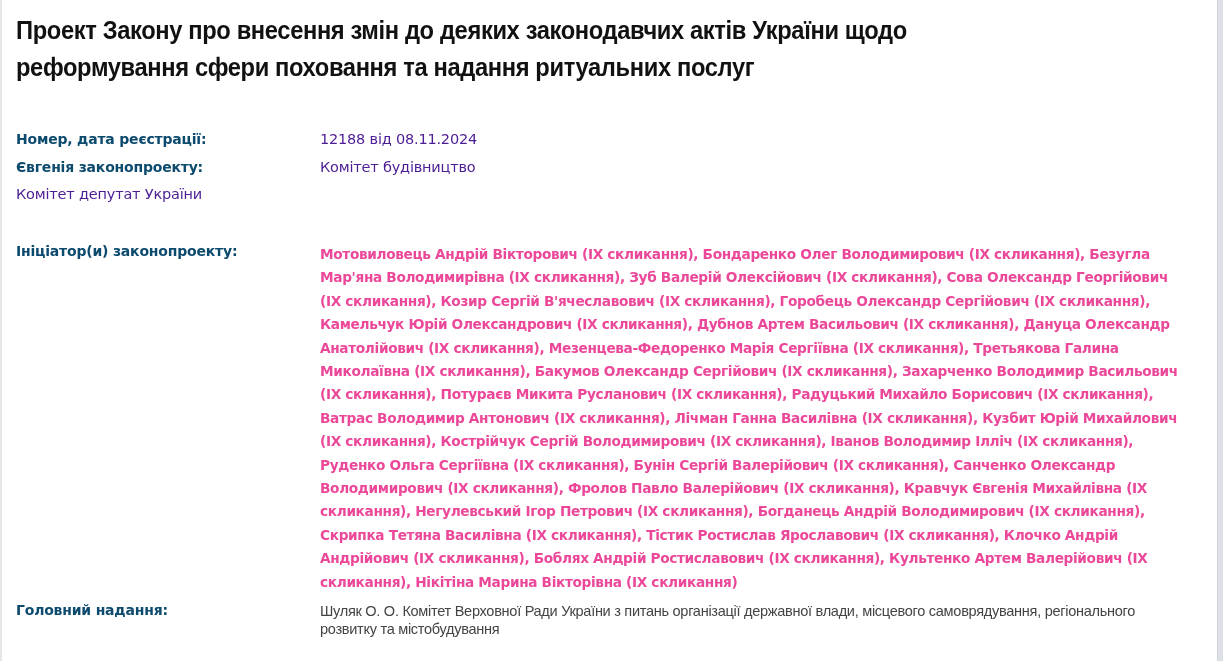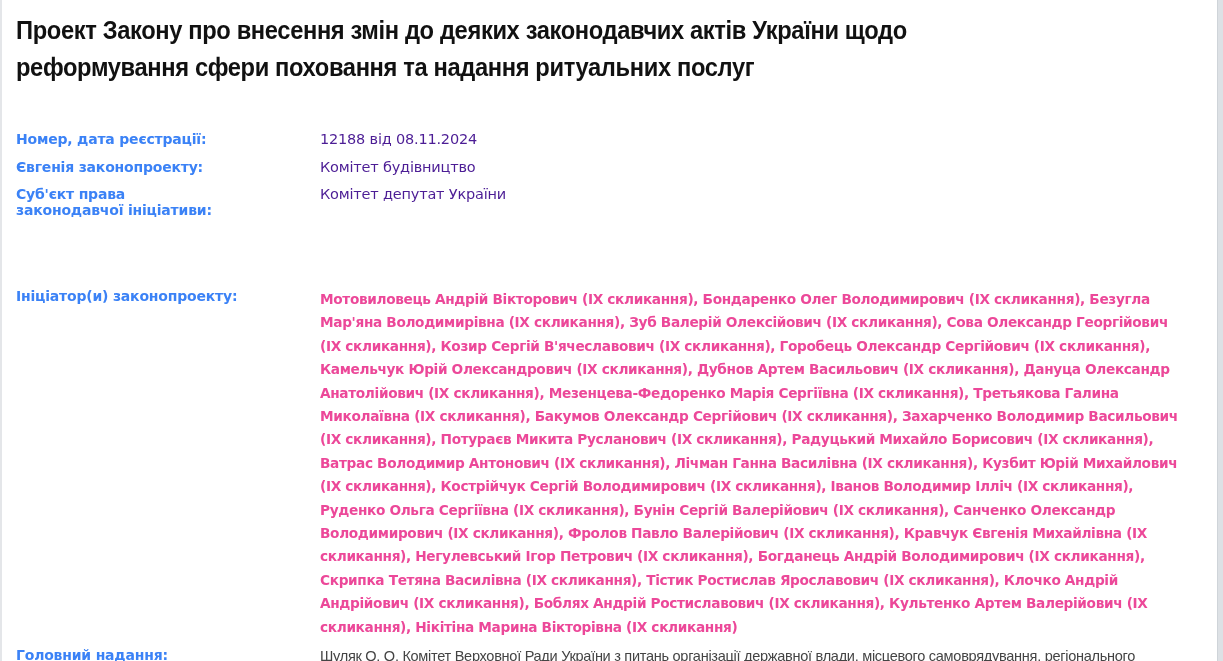--- a/index.html
+++ b/index.html
@@ -56,37 +56,37 @@
       display: flex;
       align-items: flex-start;
     }
     .label {
       width: 304px;
       flex: 0 0 304px;
       font-family: "DejaVu Sans", sans-serif;
       font-size: 14px;
       font-weight: bold;
       line-height: 17px;
-      color: #3b82f6;
+      color: #0c4a6e;
       letter-spacing: -0.2px;
     }
     .value {
       flex: 1;
       font-family: "DejaVu Sans", sans-serif;
       font-size: 14.5px;
       line-height: 17px;
       color: #4c1d95;
       letter-spacing: -0.2px;
     }
     .row-reg { height: 24px; padding-top: 3px; }
     .row-session { height: 23px; padding-top: 2px; }
     .row-rubric { height: 26px; padding-top: 4px; }
     .row-subject { height: 52px; padding-top: 1px; }
     .row-subject .label { line-height: 16px; }
-    .row-initiators { padding-top: 5px; margin-top: 45px; }
+    .row-initiators { padding-top: 5px; }
     .initiators {
       font-family: "DejaVu Sans", sans-serif;
       font-weight: bold;
       font-size: 13.7px;
       line-height: 23.4px;
       color: #ec4899;
       letter-spacing: -0.35px;
       width: 870px;
     }
     .row-committee { margin-top: 8px; }
@@ -112,21 +112,20 @@
   <div class="info">
     <div class="row row-reg">
       <div class="label">Номер, дата реєстрації:</div>
       <div class="value">12188 від 08.11.2024</div>
     </div>
     <div class="row row-rubric">
       <div class="label">Євгенія законопроекту:</div>
       <div class="value">Комітет будівництво</div>
     </div>
     <div class="row row-subject">
-      <div class="label" style="width:210px;flex:0 0 304px;padding-right:94px;box-sizing:border-box;">Суб'єкт права законодавчої ініціативи:</div>
       <div class="value">Комітет депутат України</div>
     </div>
     <div class="row row-initiators">
       <div class="label">Ініціатор(и) законопроекту:</div>
       <div class="initiators">Мотовиловець Андрій Вікторович (IX скликання), Бондаренко Олег Володимирович (IX скликання), Безугла Мар'яна Володимирівна (IX скликання), Зуб Валерій Олексійович (IX скликання), Сова Олександр Георгійович (IX скликання), Козир Сергій В'ячеславович (IX скликання), Горобець Олександр Сергійович (IX скликання), Камельчук Юрій Олександрович (IX скликання), Дубнов Артем Васильович (IX скликання), Дануца Олександр Анатолійович (IX скликання), Мезенцева-Федоренко Марія Сергіївна (IX скликання), Третьякова Галина Миколаївна (IX скликання), Бакумов Олександр Сергійович (IX скликання), Захарченко Володимир Васильович (IX скликання), Потураєв Микита Русланович (IX скликання), Радуцький Михайло Борисович (IX скликання), Ватрас Володимир Антонович (IX скликання), Лічман Ганна Василівна (IX скликання), Кузбит Юрій Михайлович (IX скликання), Кострійчук Сергій Володимирович (IX скликання), Іванов Володимир Ілліч (IX скликання), Руденко Ольга Сергіївна (IX скликання), Бунін Сергій Валерійович (IX скликання), Санченко Олександр Володимирович (IX скликання), Фролов Павло Валерійович (IX скликання), Кравчук Євгенія Михайлівна (IX скликання), Негулевський Ігор Петрович (IX скликання), Богданець Андрій Володимирович (IX скликання), Скрипка Тетяна Василівна (IX скликання), Тістик Ростислав Ярославович (IX скликання), Клочко Андрій Андрійович (IX скликання), Боблях Андрій Ростиславович (IX скликання), Культенко Артем Валерійович (IX скликання), Нікітіна Марина Вікторівна (IX скликання)</div>
     </div>
     <div class="row row-committee">
       <div class="label">Головний надання:</div>
       <div class="value">Шуляк О. О. Комітет Верховної Ради України з питань організації державної влади, місцевого самоврядування, регіонального розвитку та містобудування</div>
     </div>

